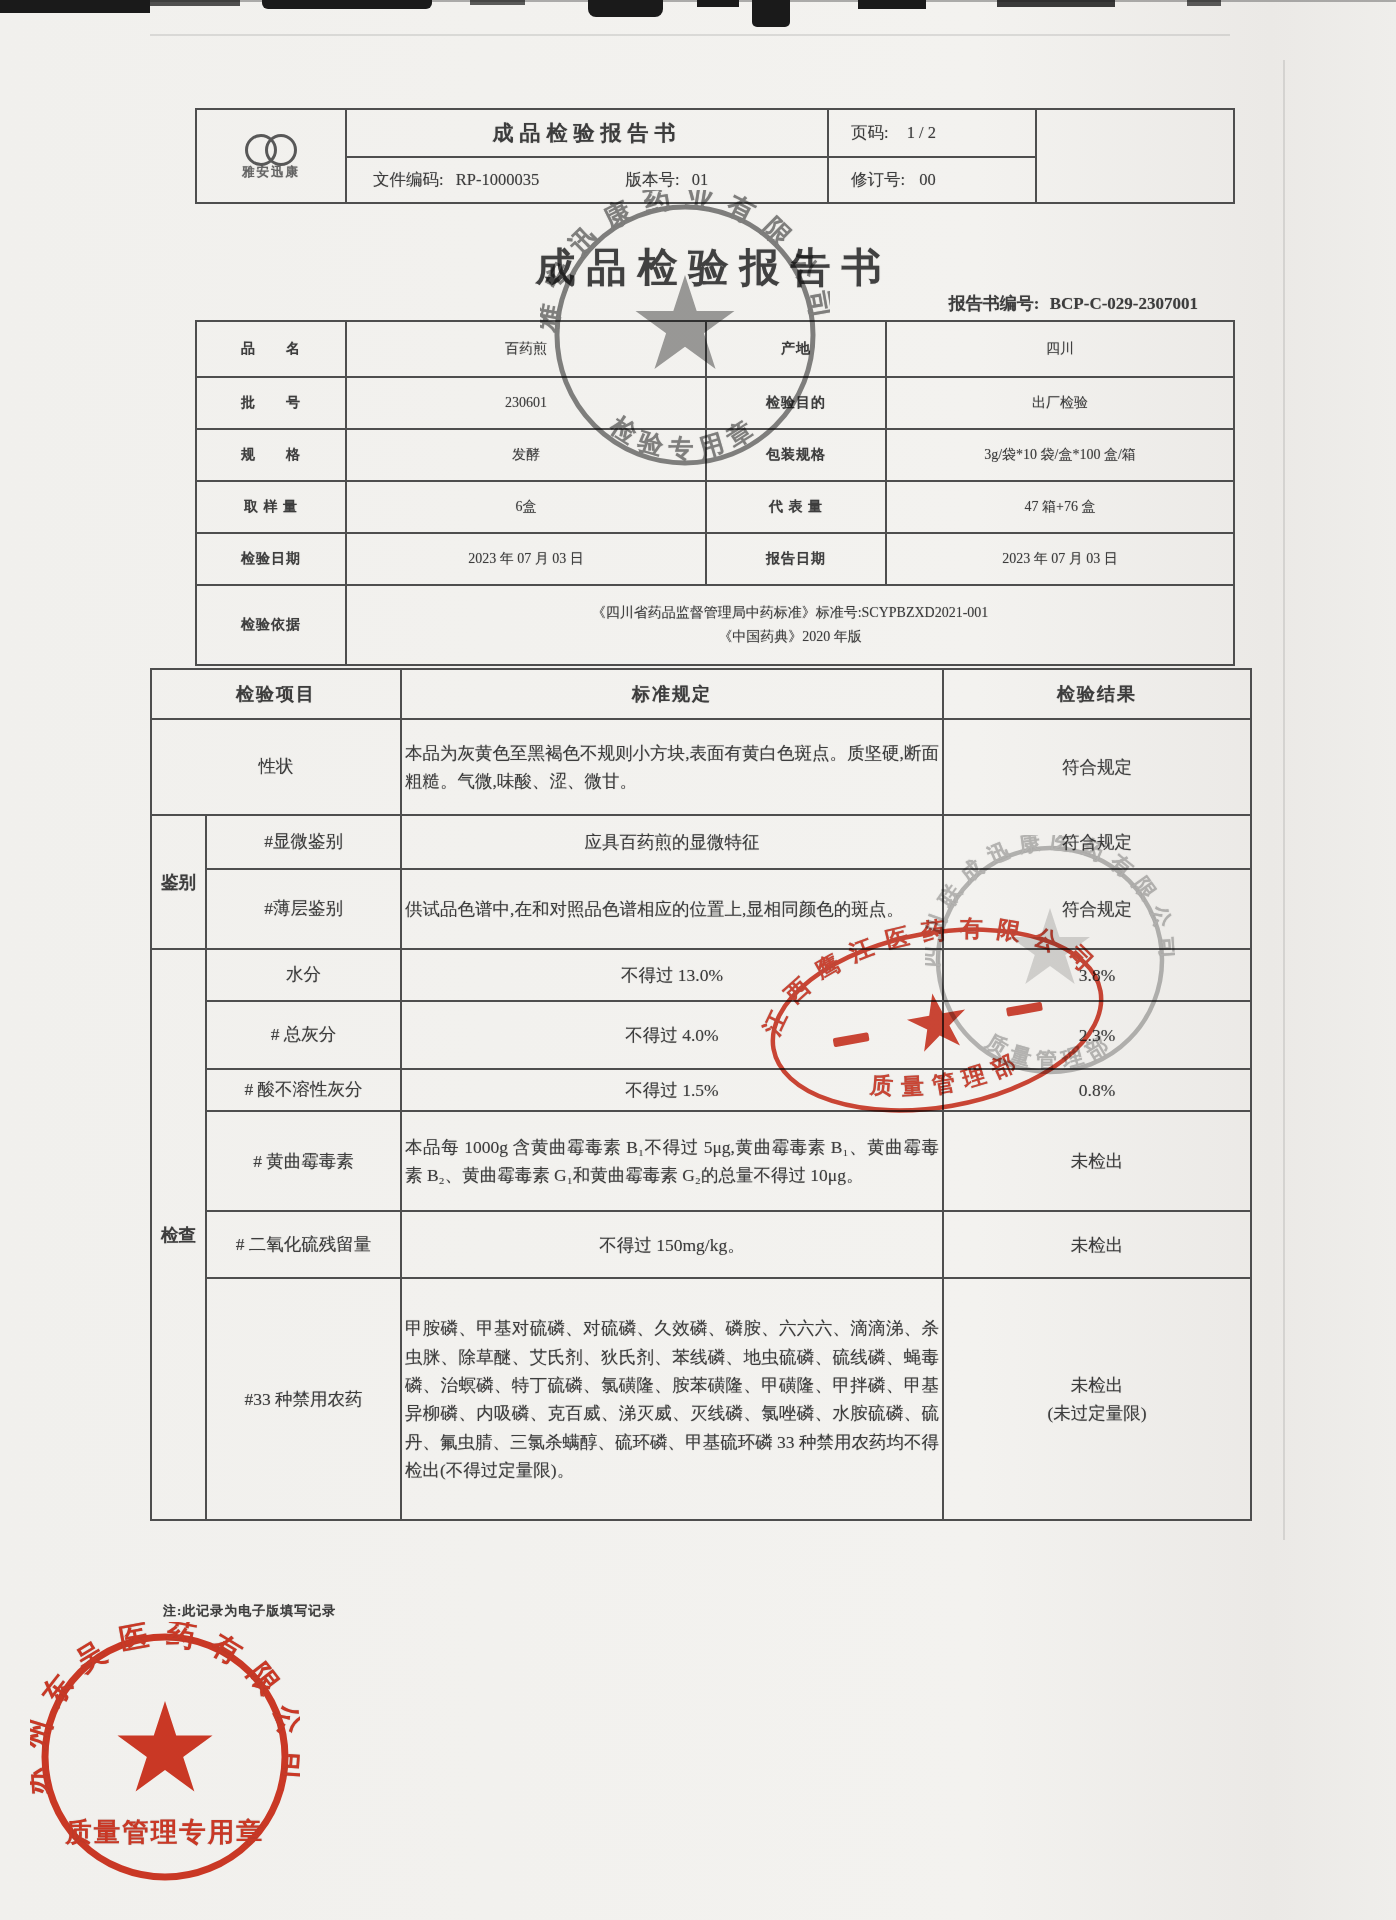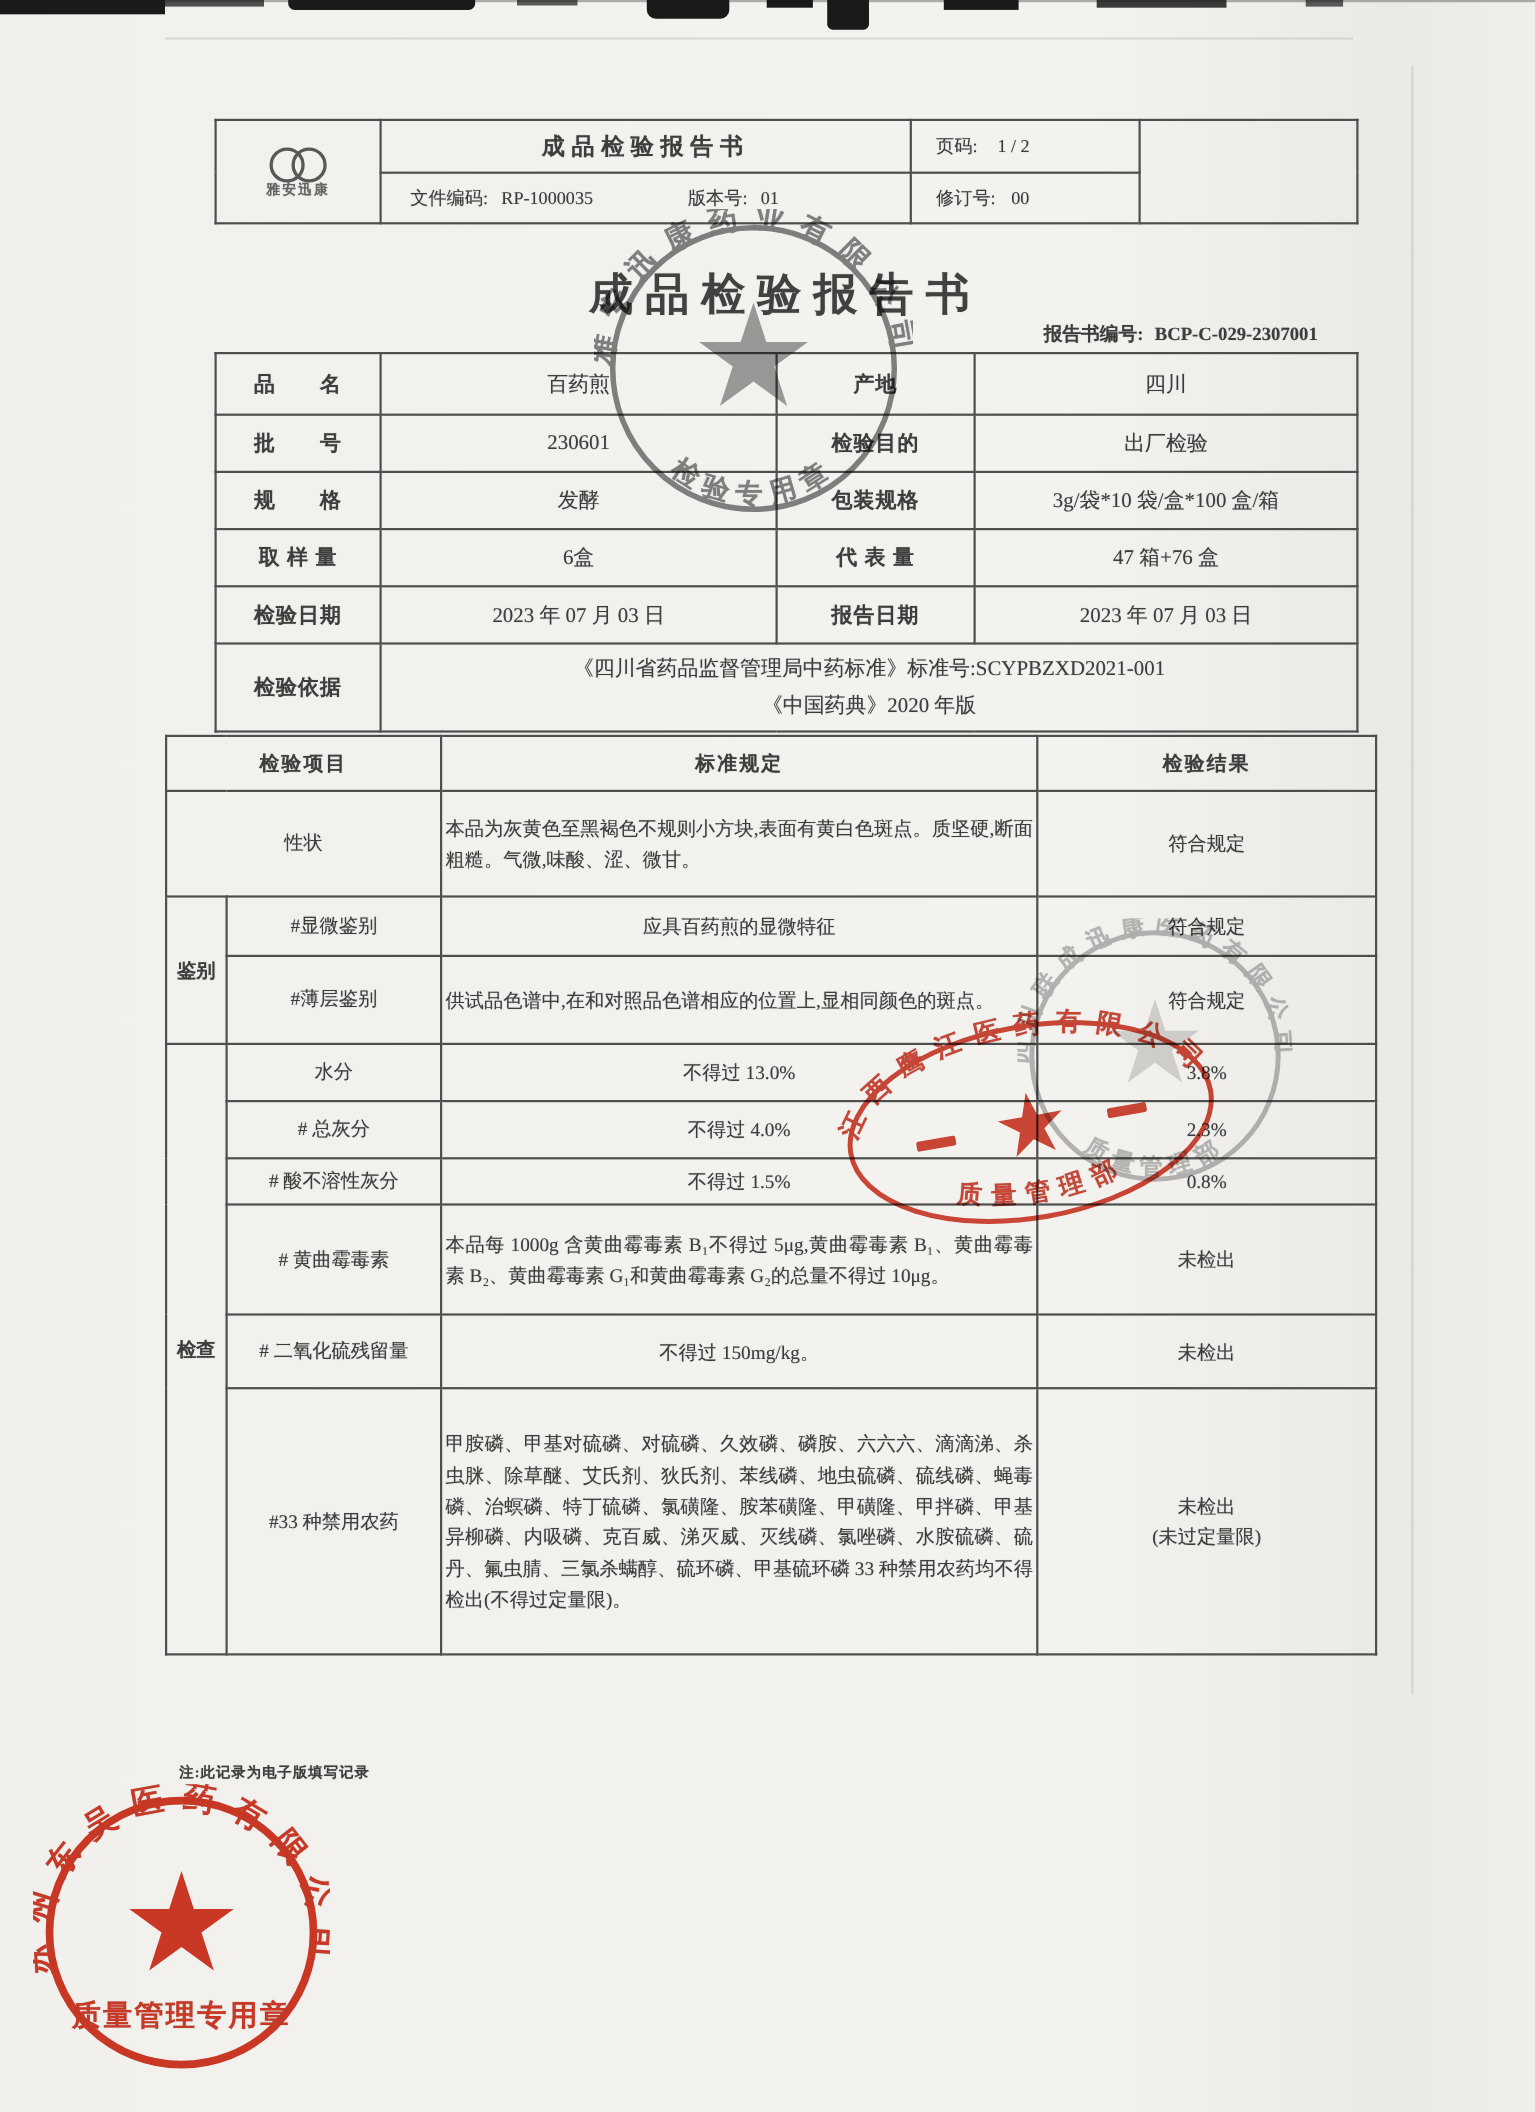--- a/index.html
+++ b/index.html
@@ -28,37 +28,37 @@
   .rings{height:30px;margin-top:2px;}
   .ring{display:inline-block;width:26px;height:26px;border:3px solid #585858;border-radius:50%;vertical-align:middle;}
   .ring+.ring{margin-left:-12px;}
   .logo-txt{font-size:12.5px;letter-spacing:2px;color:#4c4c4c;font-weight:bold;filter:blur(.6px);opacity:.85;}
 
   .big-title{position:absolute;left:195px;top:240px;width:1038px;text-align:center;
     font-size:40px;font-weight:bold;letter-spacing:11px;color:#414141;filter:blur(.4px);}
   .report-no{position:absolute;left:698px;top:292px;width:500px;text-align:right;font-size:17px;font-weight:bold;}
 
   
-  .info{position:absolute;left:195px;top:320px;width:1038px;font-size:19px;}
+  .info{position:absolute;left:195px;top:320px;width:1038px;font-size:14px;}
   .info td{text-align:center;}
   .info .lbl{font-weight:bold;letter-spacing:1px;}
   .info .basis{text-align:center;padding:4px 10px;line-height:1.75;}
   .r-a{height:56px}.r-b{height:52px}.r-basis{height:80px}
 
   
   .res{position:absolute;left:150px;top:668px;width:1100px;font-size:17.5px;}
   .res th{font-weight:bold;text-align:center;font-size:18px;letter-spacing:2px;}
   .res .grp{text-align:center;font-weight:bold;padding:0 4px;}
   .res .item{text-align:center;padding:2px 6px;line-height:1.45;}
   .res .std{padding:6px 3px;line-height:1.62;}
   .res .std.c{text-align:center;}
   .res .std.just{text-align:justify;text-justify:inter-ideograph;}
   .res .rslt{text-align:center;line-height:1.6;}
   .h0{height:50px}.h1{height:96px}.h2{height:54px}.h3{height:80px}.h4{height:52px}
-  .h5{height:52px}.h6{height:36px}.h7{height:100px}.h8{height:67px}.h9{height:242px}
+  .h5{height:68px}.h6{height:36px}.h7{height:100px}.h8{height:67px}.h9{height:242px}
 
   .note{position:absolute;left:163px;top:1602px;font-size:13px;font-weight:bold;letter-spacing:1px;}
 
   
   .stamp{position:absolute;mix-blend-mode:multiply;pointer-events:none;}
   .stamp text{font-family:"Liberation Serif","DejaVu Serif",serif;}
   .g-ink{stroke:#707070;fill:none;}
   .g2-ink{stroke:#9b9b9b;fill:none;}
   .r-ink{stroke:#cf3826;fill:none;}
   .r2-ink{stroke:#d43420;fill:none;}

